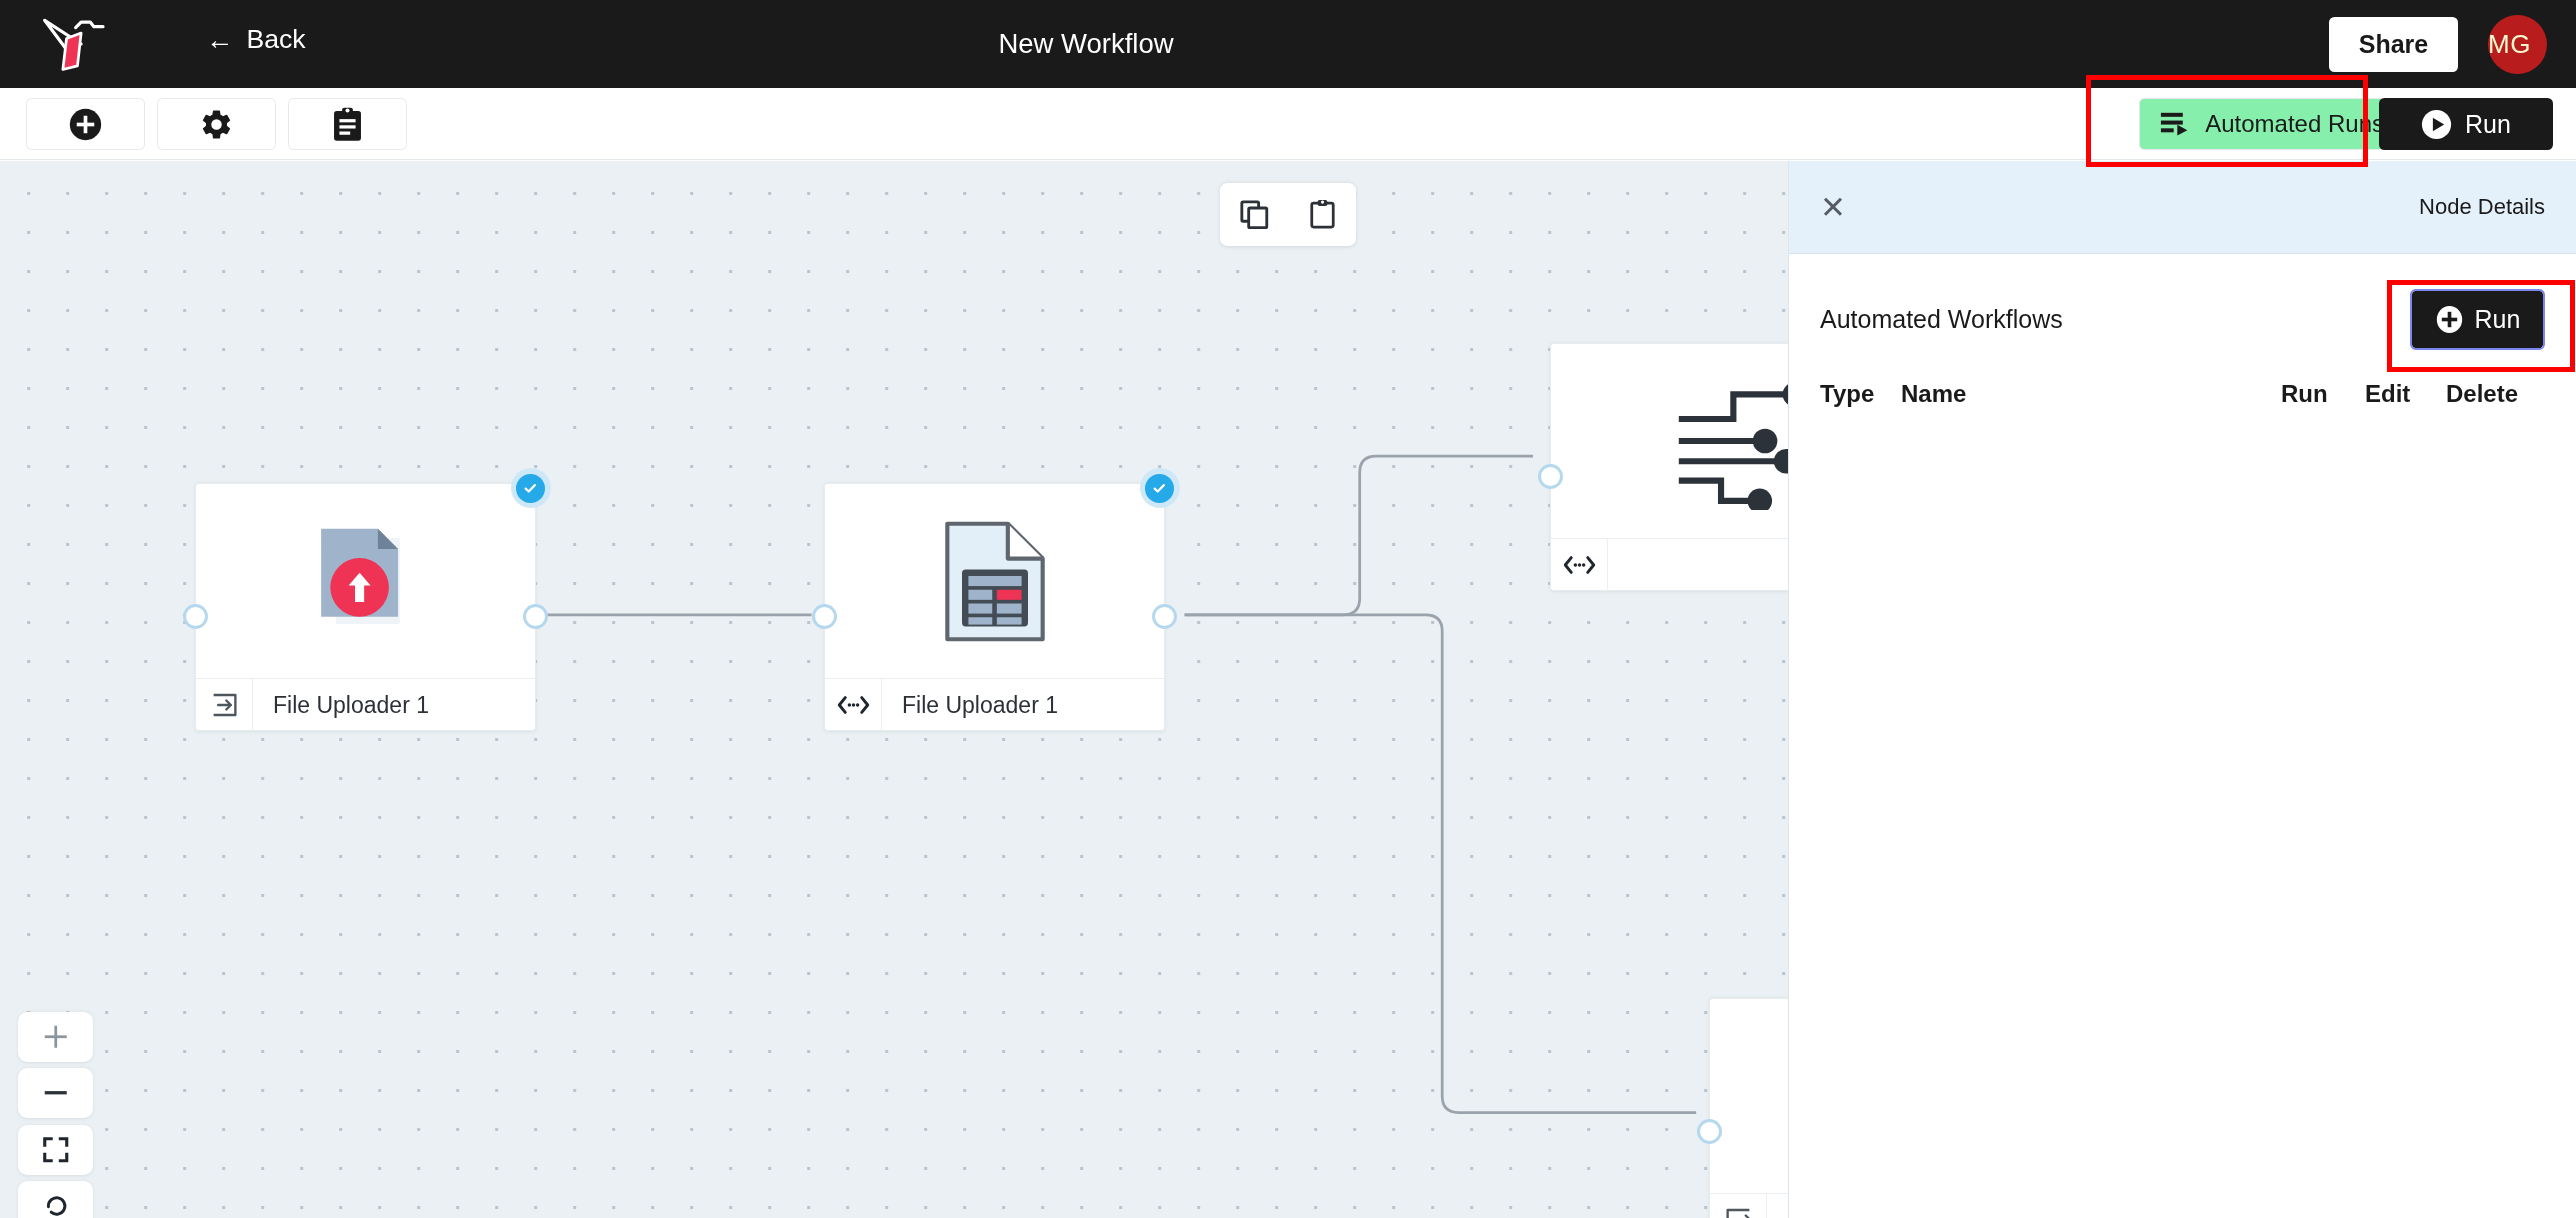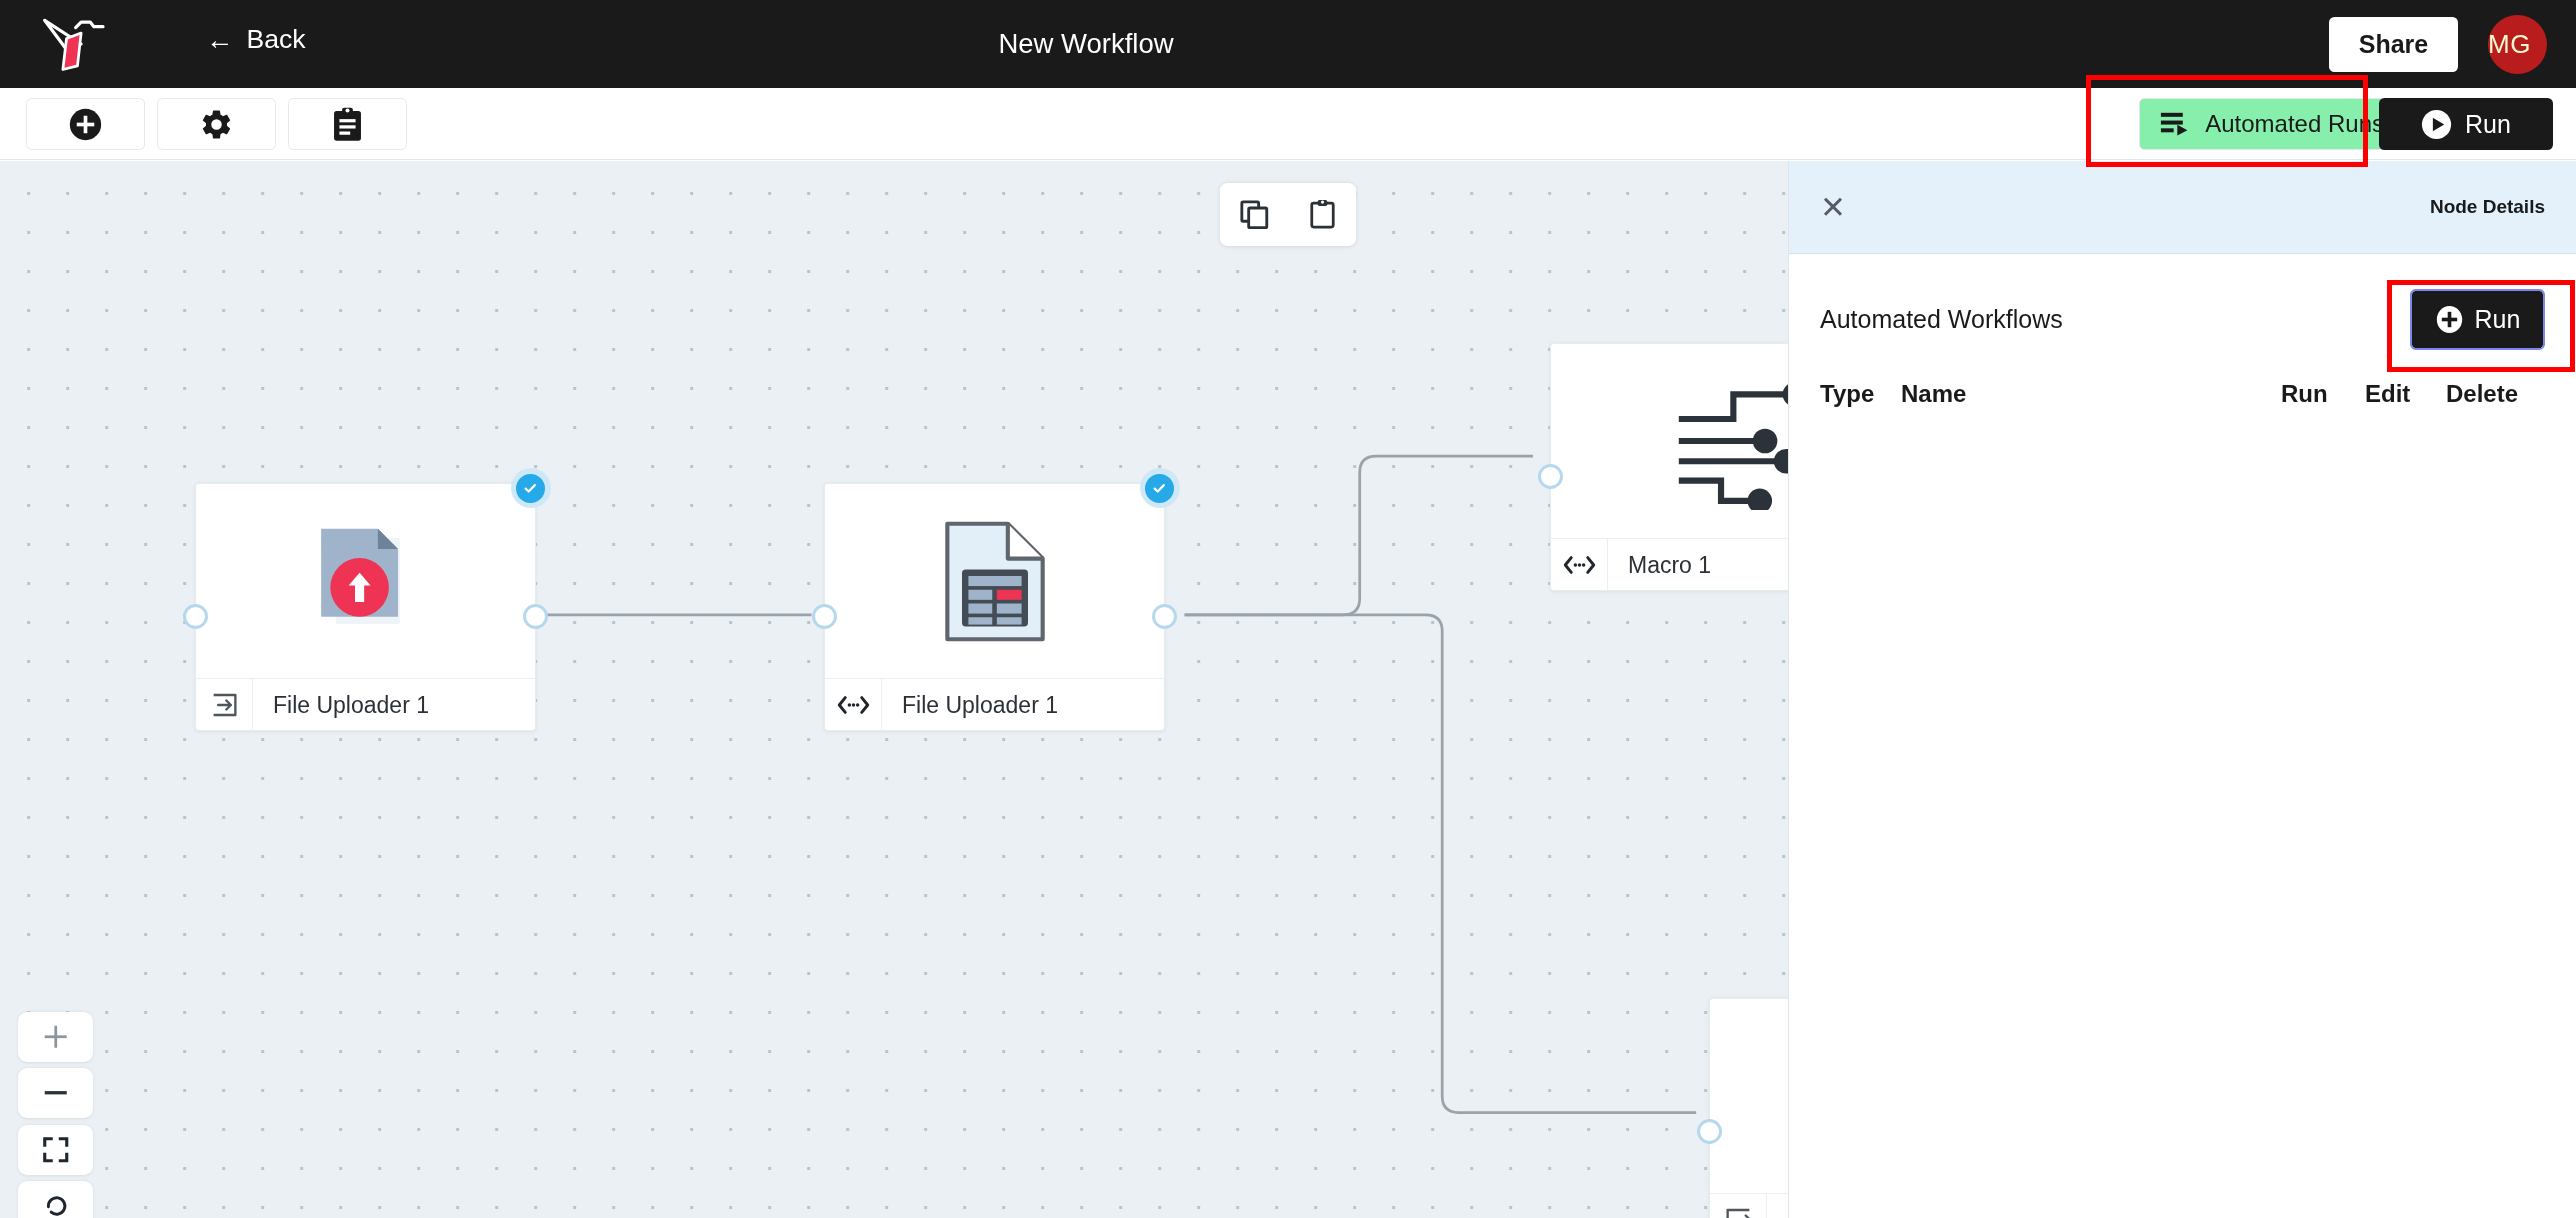--- a/index.html
+++ b/index.html
@@ -138,21 +138,21 @@
   .panel {
     position: absolute; left: 1788px; top: 161px;
     width: 788px; height: 1057px; background: #ffffff;
     border-left: 0.9px solid #dfe5ea;
   }
   .panel-head {
     height: 93px; background: #e4f0fa; border-bottom: 0.9px solid #d5e3ef;
     display: flex; align-items: center; justify-content: space-between;
     padding: 0 31px;
   }
-  .panel-title { font-size: 19px; font-weight: bold; color: #1a1a1a; }
+  .panel-title { font-size: 22px; font-weight: normal; color: #1a1a1a; }
   .close-x { font-size: 31px; color: #555c63; cursor: pointer; line-height: 1; }
   .panel-section {
     display: flex; align-items: center; justify-content: space-between;
     padding: 37px 33px 0 31px;
   }
   .section-label { font-size: 25px; color: #1a1a1a; }
   .panel-run-btn {
     width: 131px; height: 57px; background: #1a1a1a; border-radius: 3.7px;
     display: flex; align-items: center; justify-content: center; gap: 11px;
     color: #ffffff; font-size: 25px; cursor: pointer;
@@ -358,21 +358,20 @@
       <div class="node-foot">
         <div class="node-foot-ic">
           <svg width="33" height="22" viewBox="0 0 36 24">
             <path d="M9 4 L2.5 12 L9 20" fill="none" stroke="#1f262d" stroke-width="3.2" stroke-linecap="round" stroke-linejoin="round"></path>
             <path d="M27 4 L33.5 12 L27 20" fill="none" stroke="#1f262d" stroke-width="3.2" stroke-linecap="round" stroke-linejoin="round"></path>
             <circle cx="13.5" cy="12" r="1.9" fill="#1f262d"></circle>
             <circle cx="18" cy="12" r="1.9" fill="#1f262d"></circle>
             <circle cx="22.5" cy="12" r="1.9" fill="#1f262d"></circle>
           </svg>
         </div>
-        <div class="node-foot-label">Macro 1</div>
       </div>
       <div class="port" style="left:-13px; top:120px;"></div>
     </div>
 
     <div class="node" style="left:1709px; top:837px; width:341px; height:248px;">
       <div class="node-body" style="height:194px;"></div>
       <div class="node-foot">
         <div class="node-foot-ic">
           <svg width="29" height="26" viewBox="0 0 32 28">
             <path d="M28 3 H4 V25 H28" fill="none" stroke="#4e565e" stroke-width="2.6" stroke-linejoin="round"></path>

